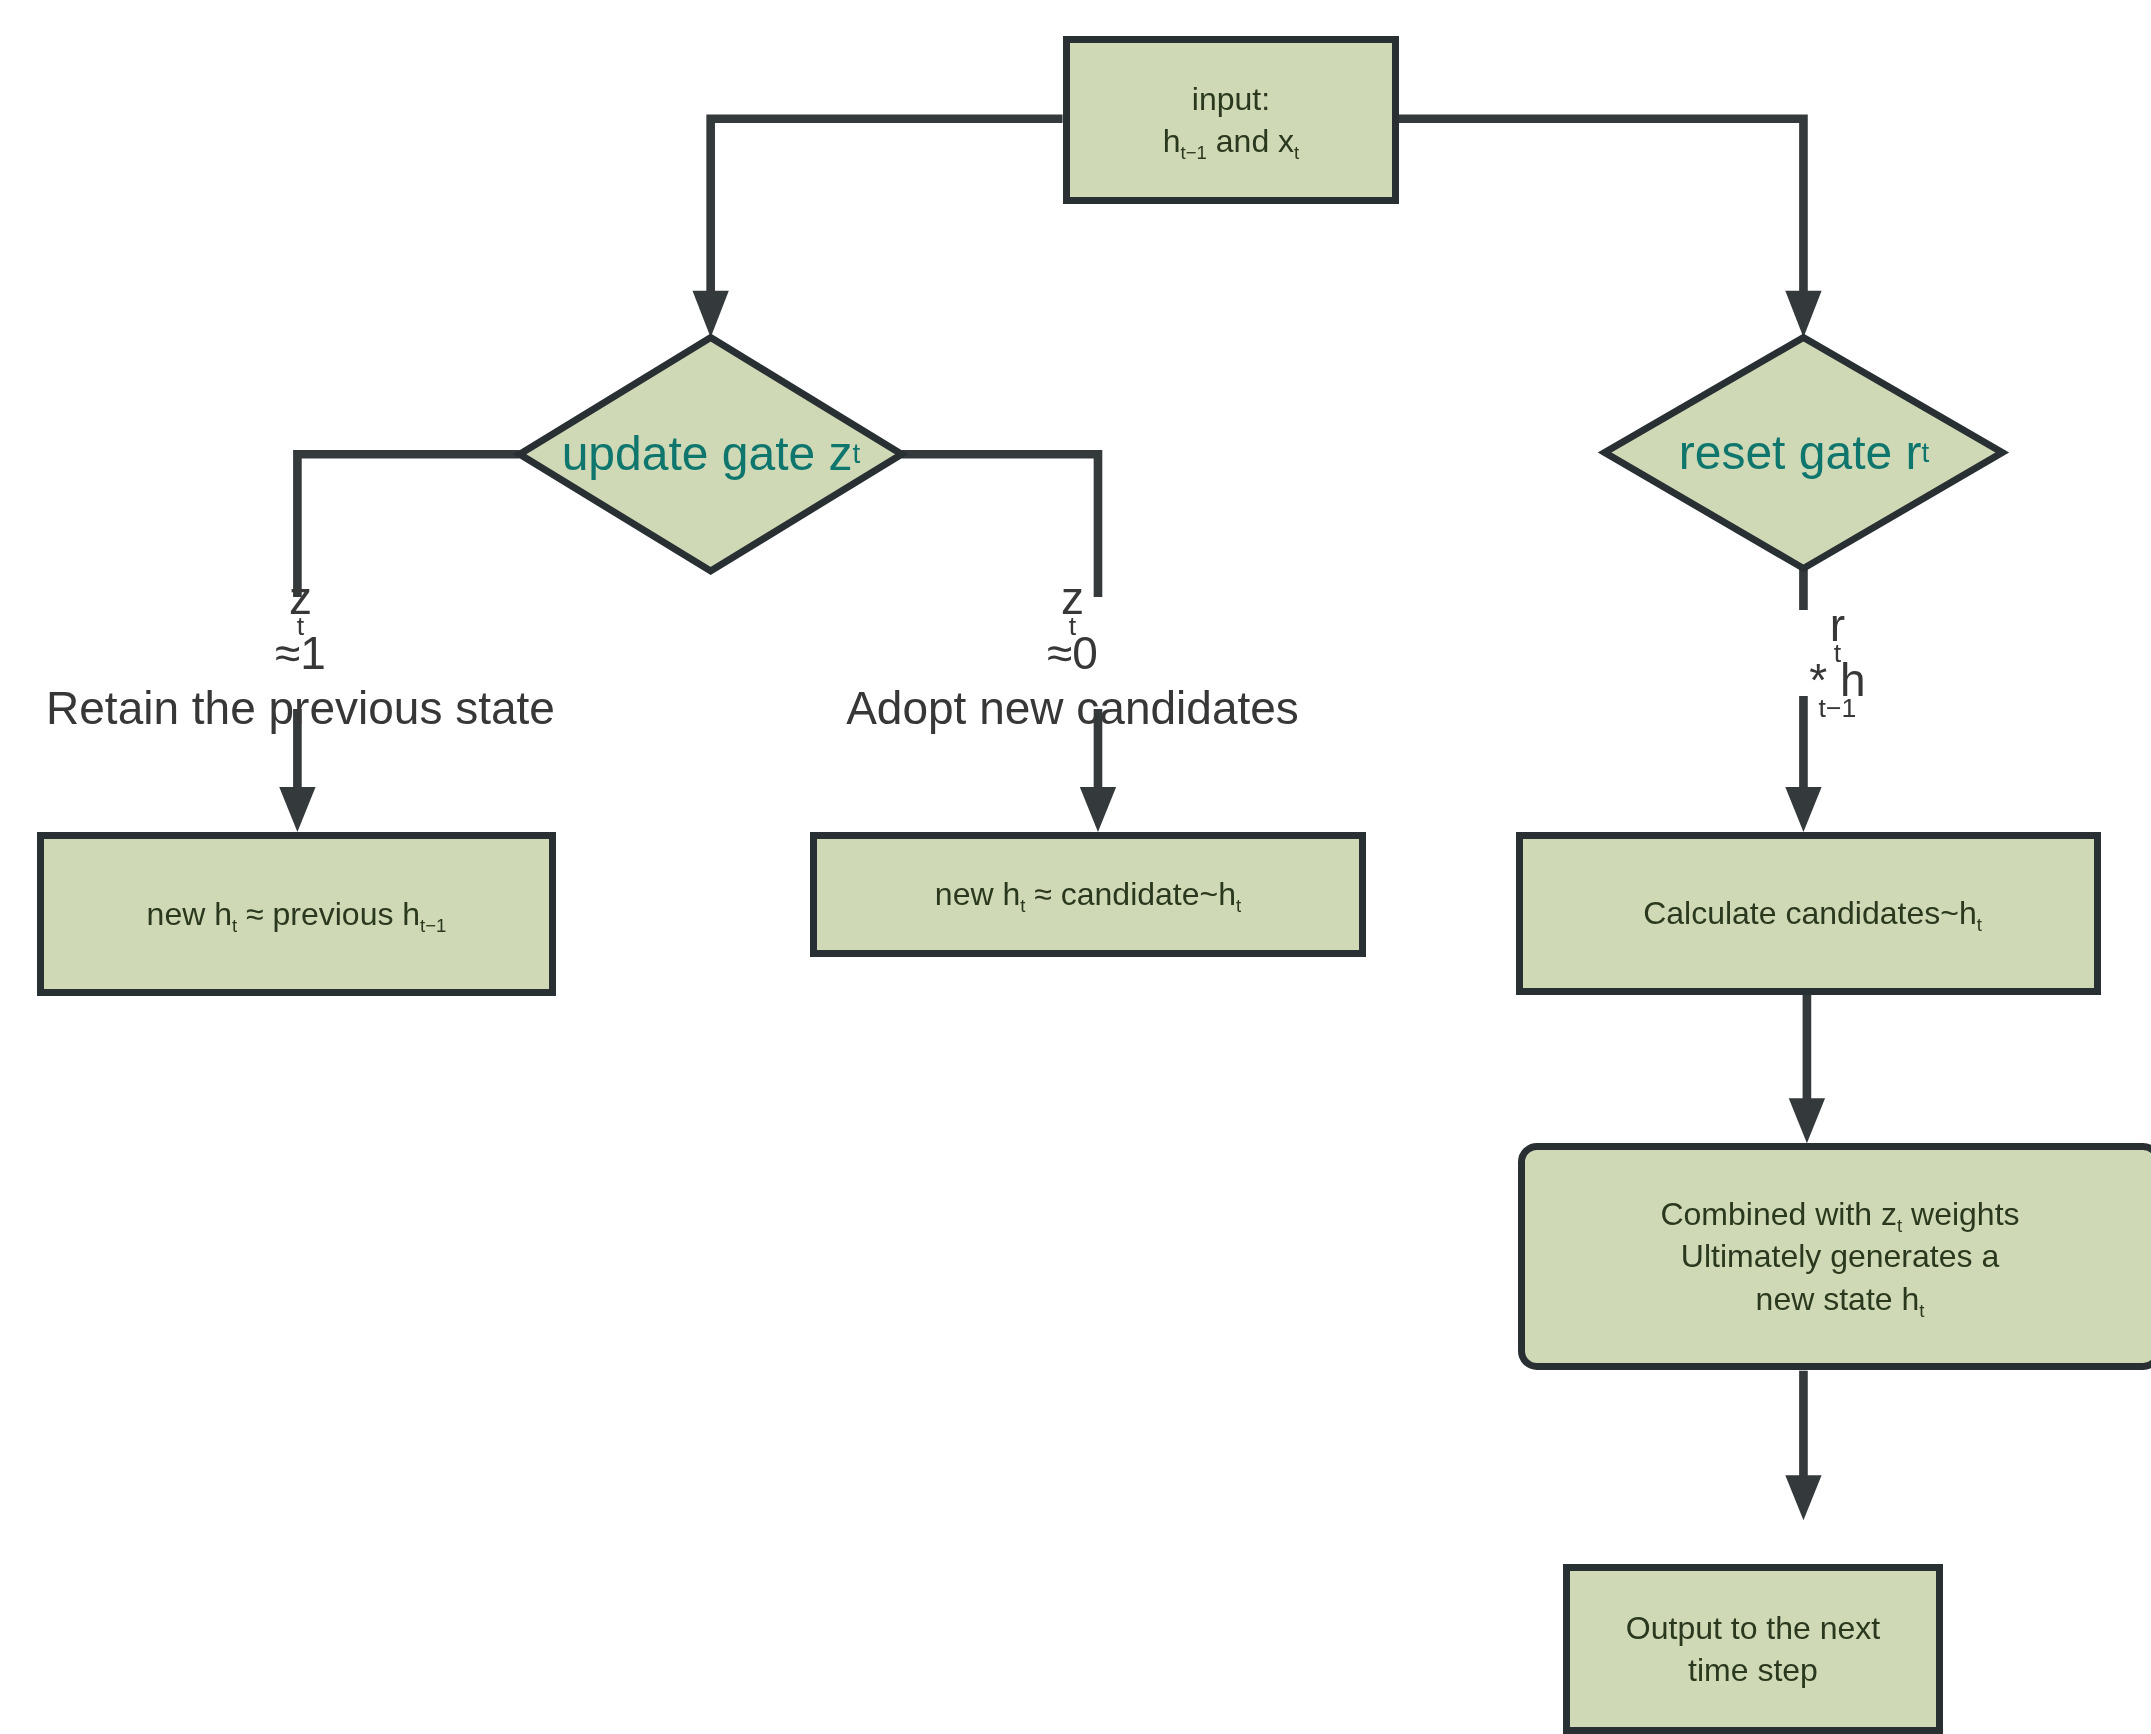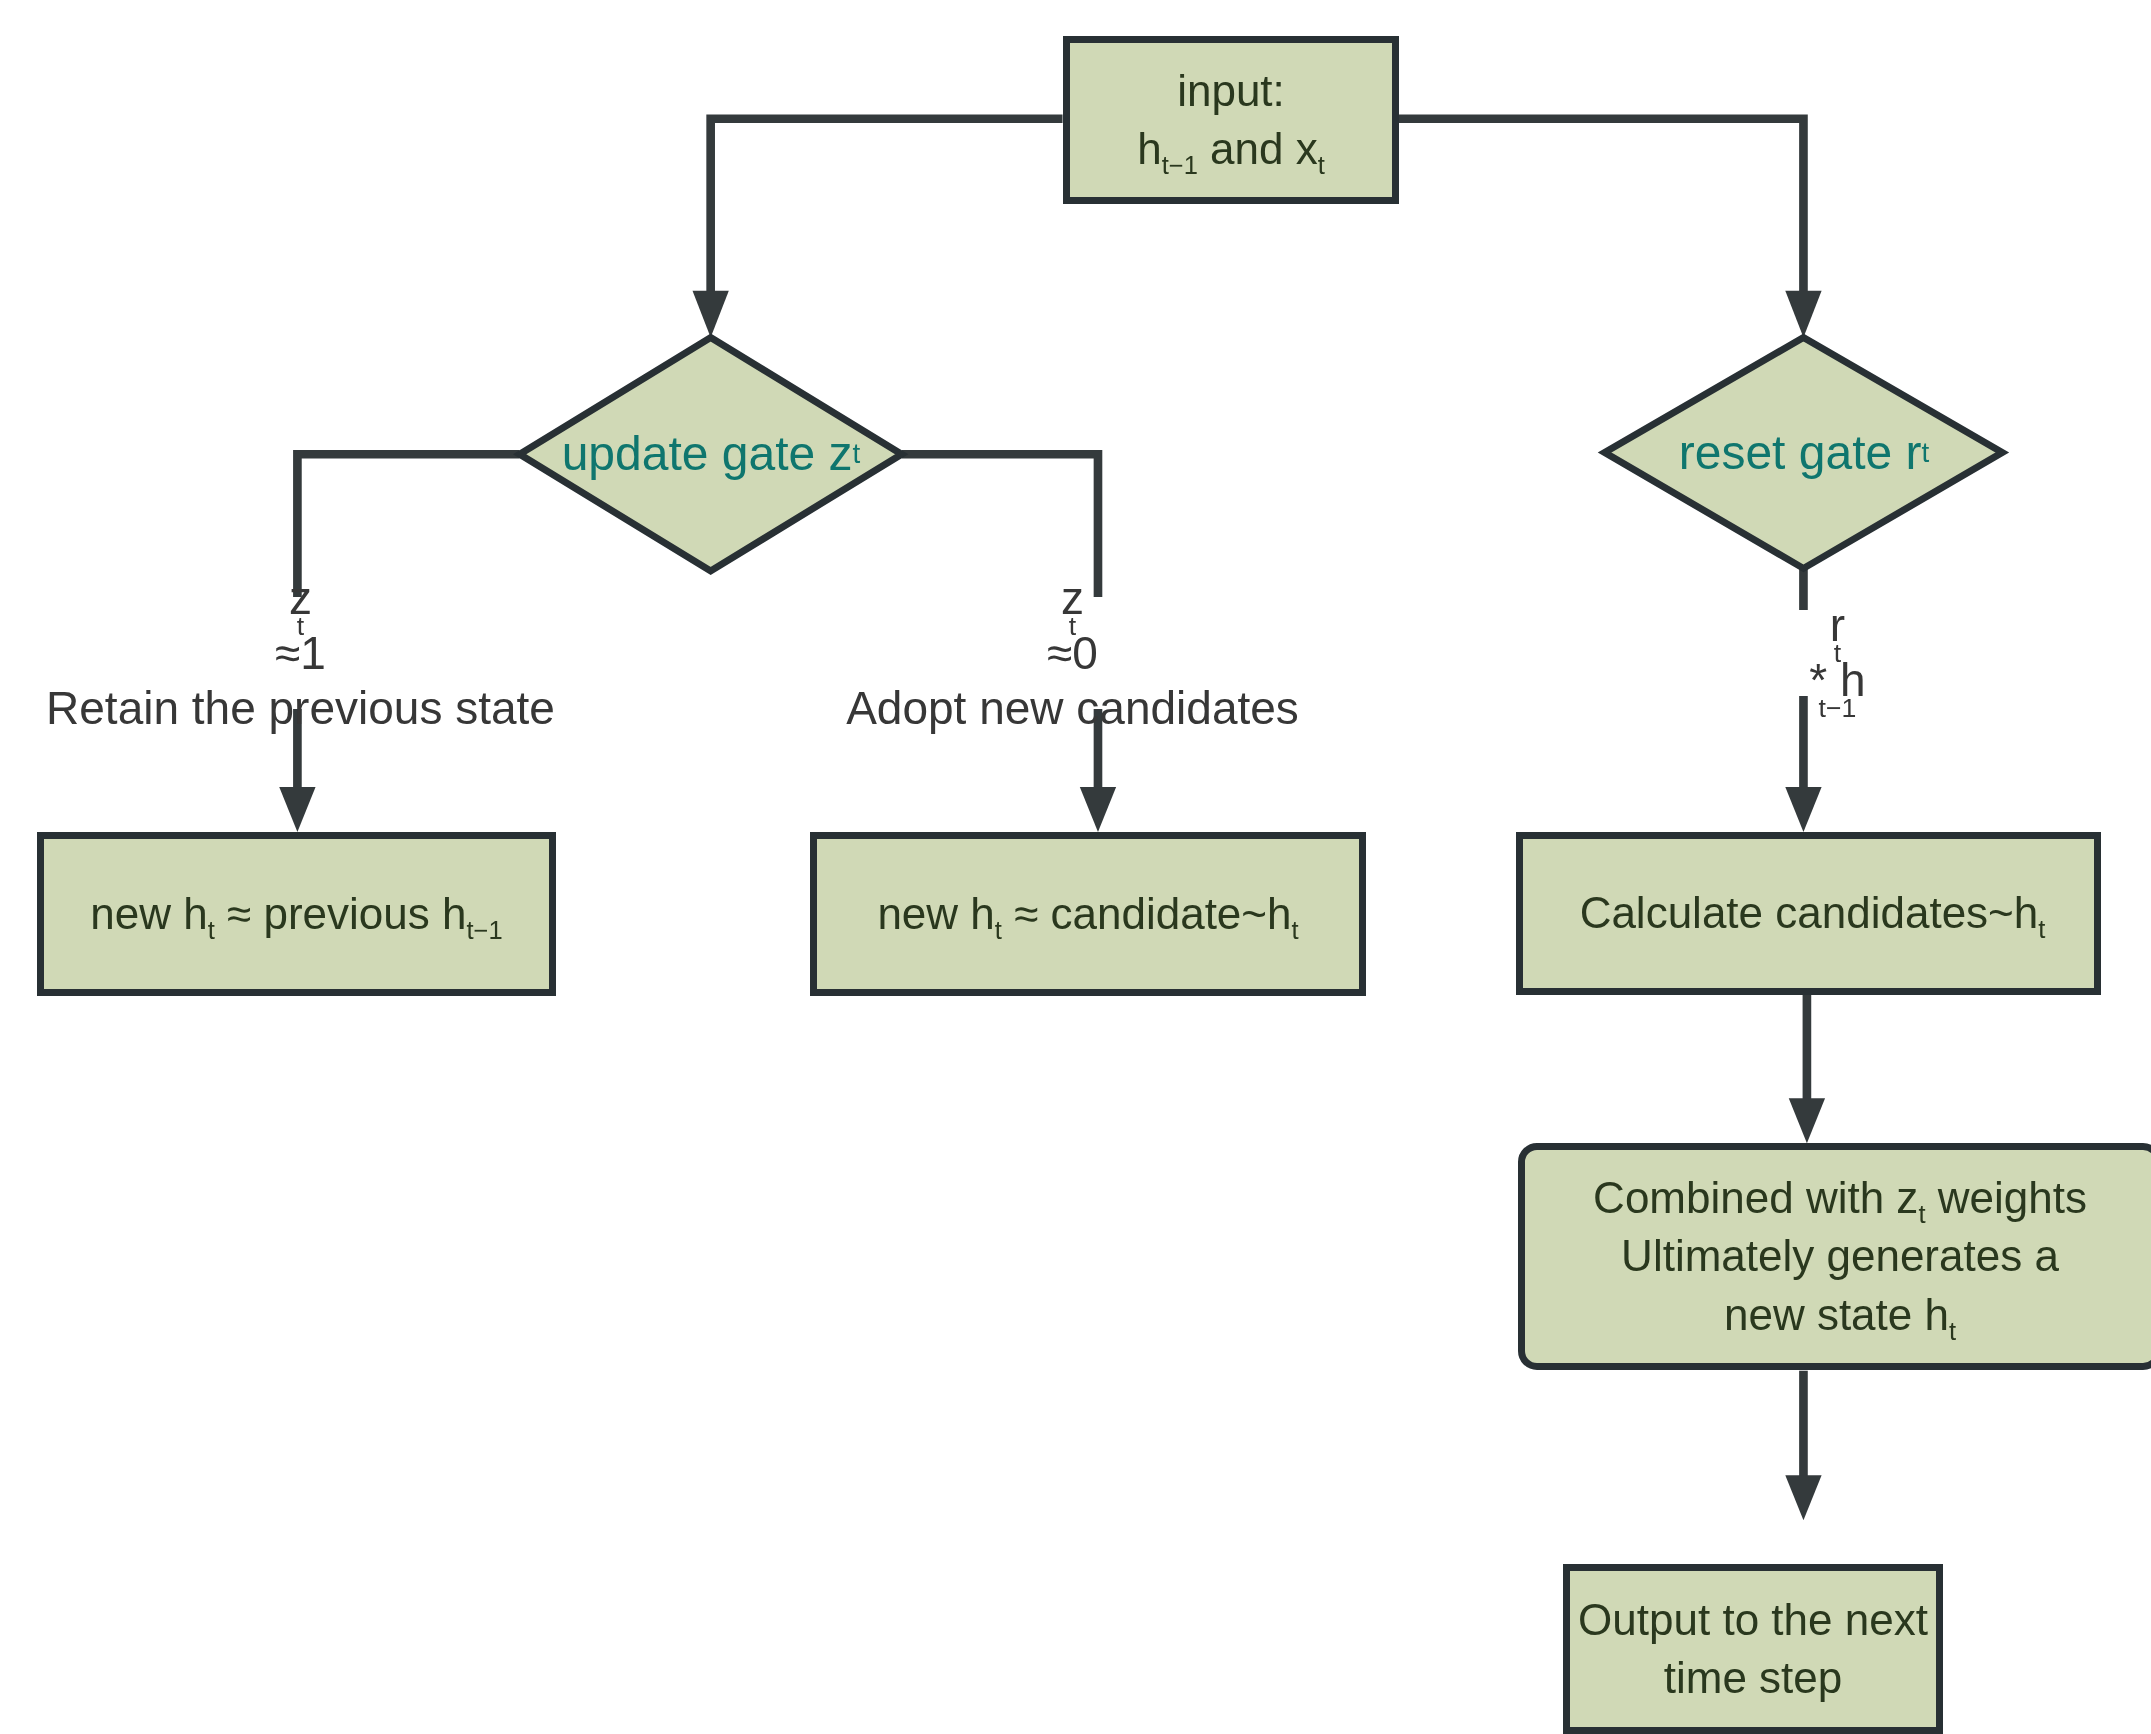--- a/index.html
+++ b/index.html
@@ -1,21 +1,21 @@
 <!DOCTYPE html>
 <html style="font-size:14px"><head>
 <meta charset="utf-8">
 <style>
   html,body{margin:0;padding:0;background:#ffffff;}
   body{width:2151px;height:1735px;position:relative;font-family:"Liberation Sans",sans-serif;}
   #canvas{position:absolute;left:0;top:0;width:2151px;height:1735px;overflow:hidden;}
   svg.wires{position:absolute;left:0;top:0;z-index:1;}
   .node{position:absolute;box-sizing:border-box;background:#d0d9b6;border:7px solid #283034;
         display:flex;align-items:center;justify-content:center;text-align:center;
-        color:#2a381e;font-size:44px;line-height:1.32;z-index:2;}
+        color:#2a381e;font-size:32px;line-height:1.32;z-index:2;}
   .node.rounded{border-radius:19px;margin-left:32px;}
   .dtext{position:absolute;display:flex;align-items:center;justify-content:center;
          color:#0f766e;font-size:48px;z-index:3;text-align:center;}
   .lbl{position:absolute;background:#ffffff;color:#373737;font-size:46px;line-height:55px;
        text-align:center;z-index:2;display:flex;flex-direction:column;justify-content:center;}
   sub{font-size:0.58em;line-height:0;}
 </style>
 </head>
 <body>
 
@@ -57,21 +57,21 @@
   <div class="lbl" style="left:35px;top:597px;width:531px;height:112px;">z<sub>t</sub>≈1<br>Retain the previous state</div>
 
   <div class="lbl" style="left:813px;top:597px;width:519px;height:112px;">z<sub>t</sub>≈0<br>Adopt new candidates</div>
 
   <div class="lbl" style="left:1699px;top:610px;width:277px;height:86px;">r<sub>t</sub> * h<sub>t−1</sub></div>
 
   <div class="node" style="left:37px;top:832px;width:519px;height:164px;">
     <div>new h<sub>t</sub> ≈ previous h<sub>t−1</sub></div>
   </div>
 
-  <div class="node" style="left:810px;top:832px;width:556px;height:164px;">
+  <div class="node" style="left:810px;top:832px;width:556px;height:125px;">
     <div>new h<sub>t</sub> ≈ candidate~h<sub>t</sub></div>
   </div>
 
   <div class="node" style="left:1516px;top:832px;width:585px;height:163px;padding-left:8px;">
     <div>Calculate candidates~h<sub>t</sub></div>
   </div>
 
   <div class="node rounded" style="left:1486px;top:1143px;width:644px;height:227px;">
     <div>Combined with z<sub>t</sub> weights<br>Ultimately generates a<br>new state h<sub>t</sub></div>
   </div>

